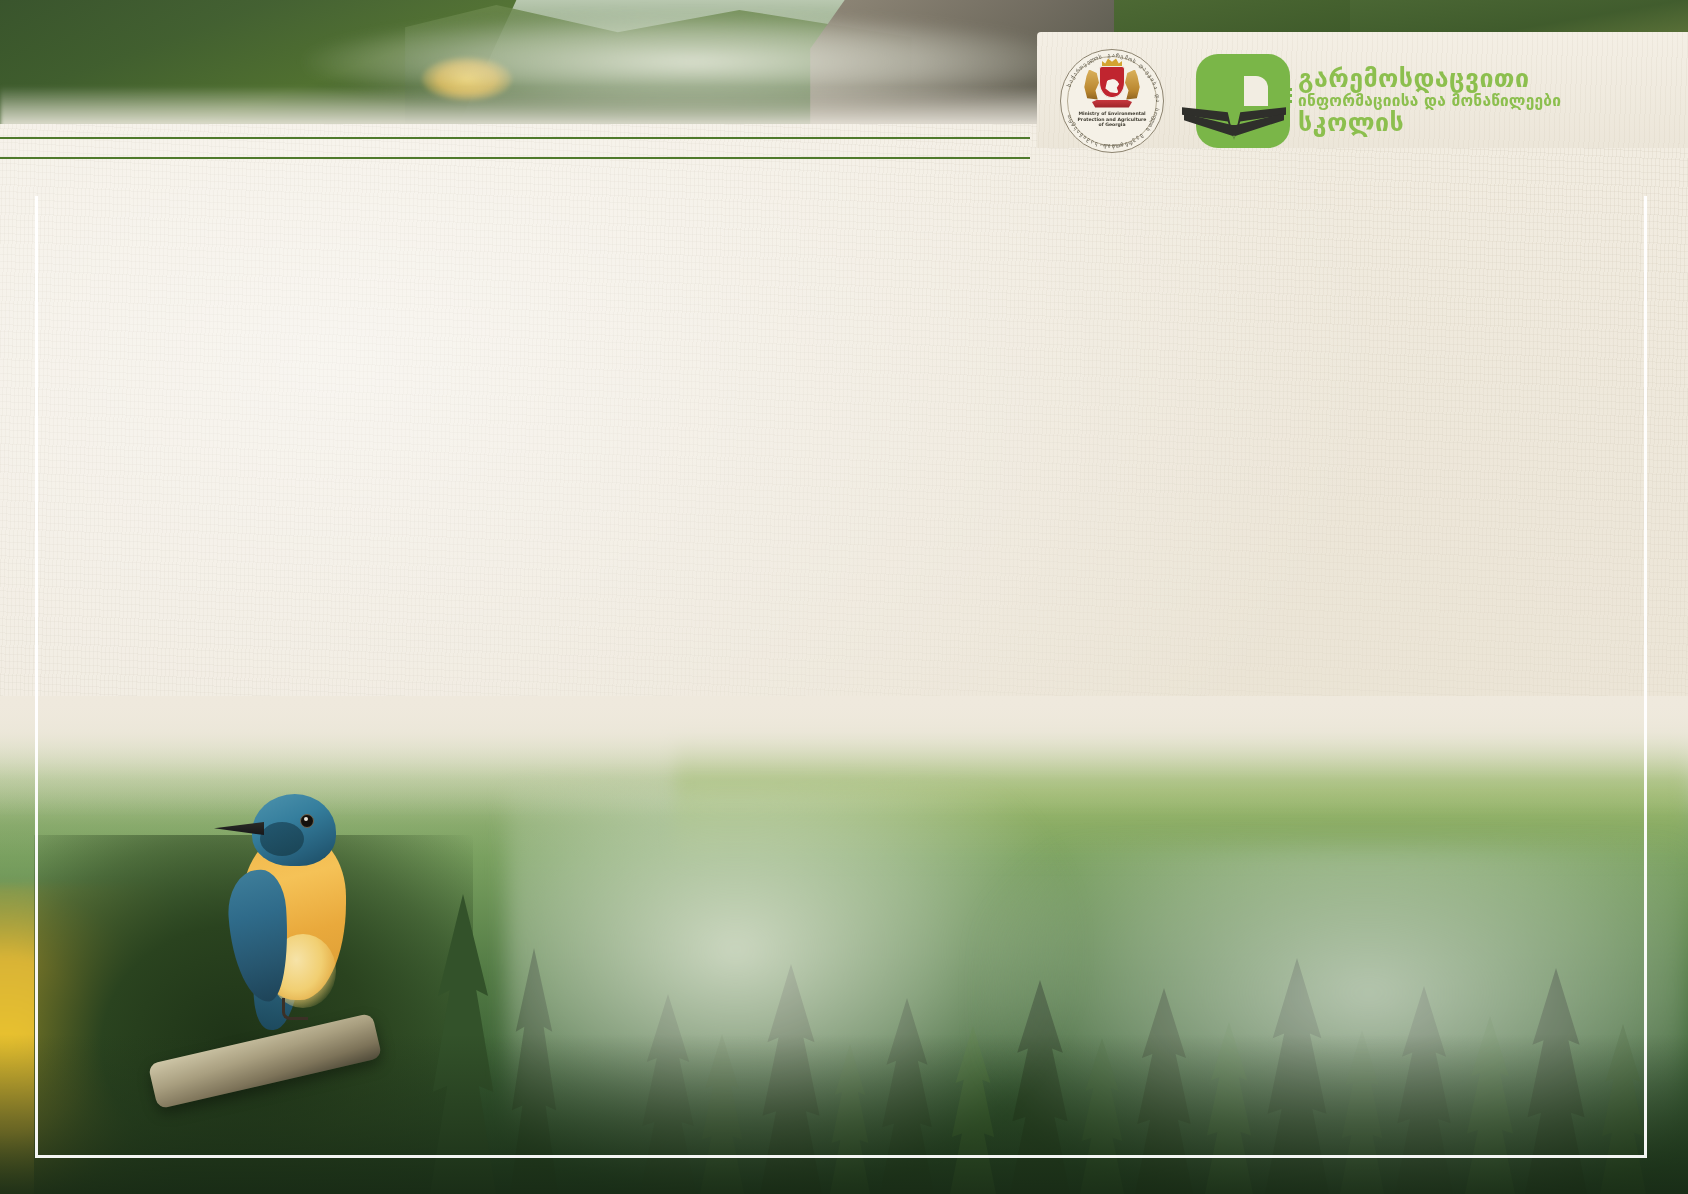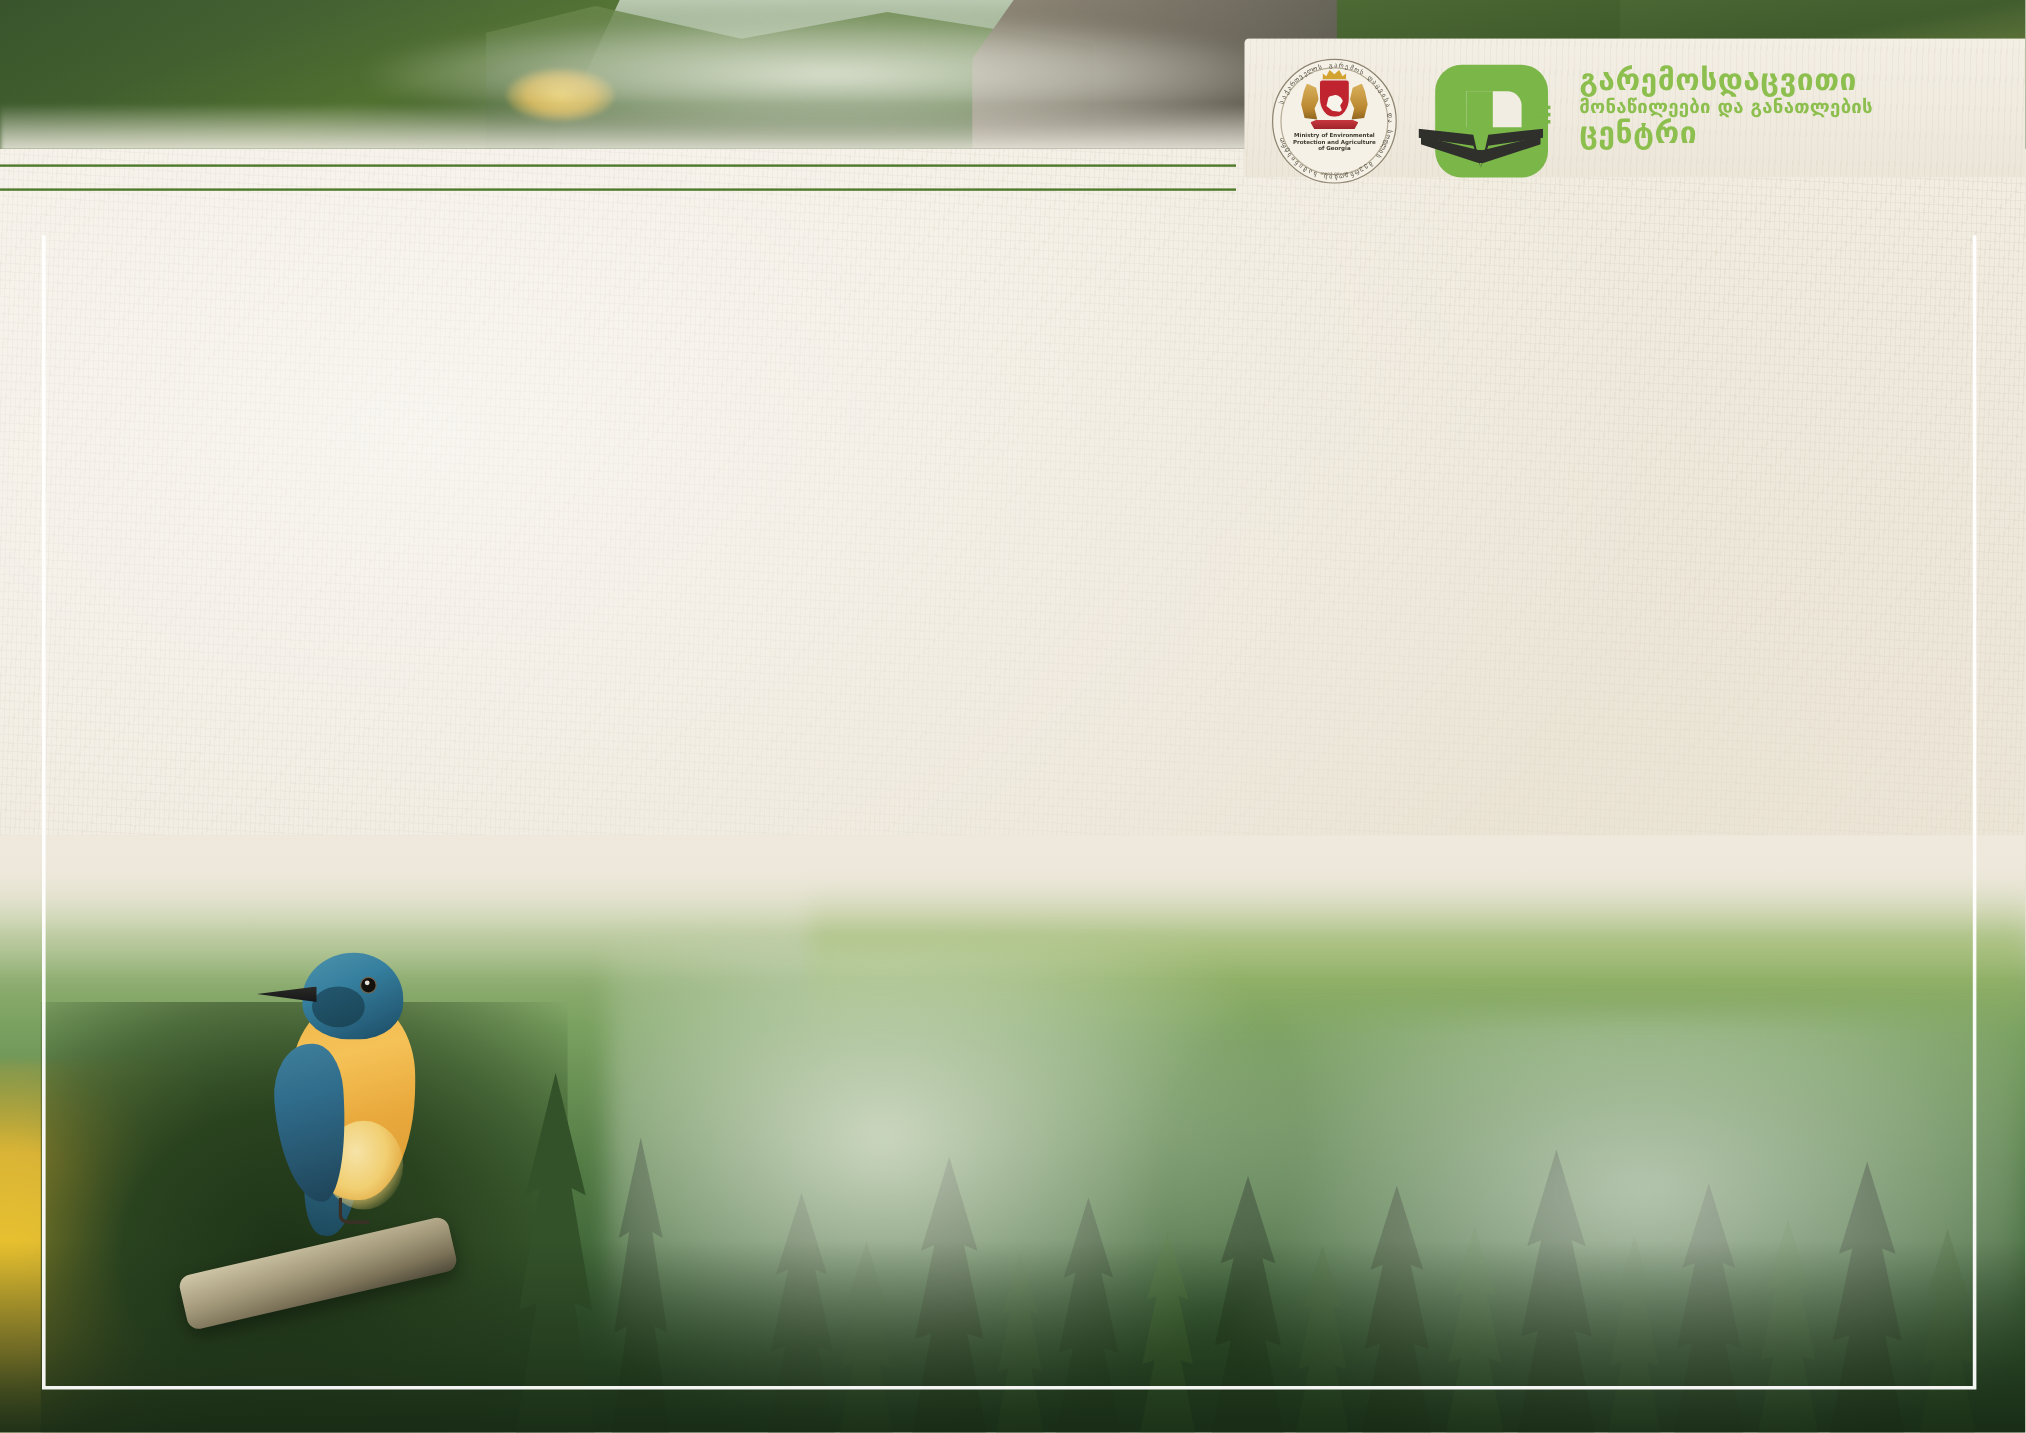--- a/index.html
+++ b/index.html
@@ -210,21 +210,22 @@
     position: absolute;
     left: 0; right: 0; bottom: 6px;
     text-align: center;
     font-size: 3.6px;
     color: #6b6553;
   }
 
   
   .eice {
     display: flex;
-    gap: 26px;
+    align-items: center;
+    gap: 8px;
   }
   .eice-mark {
     position: relative;
     width: 94px; height: 94px;
     flex: 0 0 94px;
   }
   .eice-mark .sq {
     position: absolute; inset: 0;
     background: #7ab648;
     border-radius: 22px;
@@ -604,22 +605,22 @@
         <div class="book"></div>
         <div class="book2"></div>
         <div class="bars">
           <i></i>
             <i></i>
             <i></i>
         </div>
       </div>
       <div class="eice-words">
         <div class="l1">გარემოსდაცვითი</div>
-        <div class="l2">მონაწილეები და განათლების</div>
-        <div class="l3">ცენტრი</div>
+        <div class="l2">ინფორმაციისა და მონაწილეები</div>
+        <div class="l3">სკოლის</div>
       </div>
     </div>
   </div>
 
 
   <div class="bottom-photo">
     <div class="bp-base"></div>
     <div class="bp-greenband"></div>
     <div class="bp-yellow"></div>
     <div class="bp-darkleft"></div>

